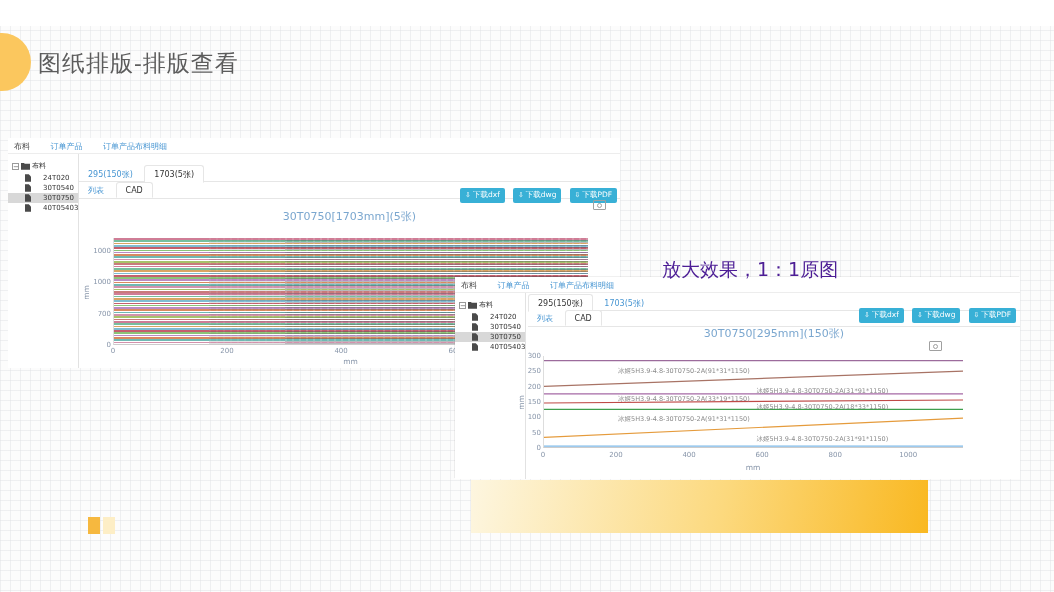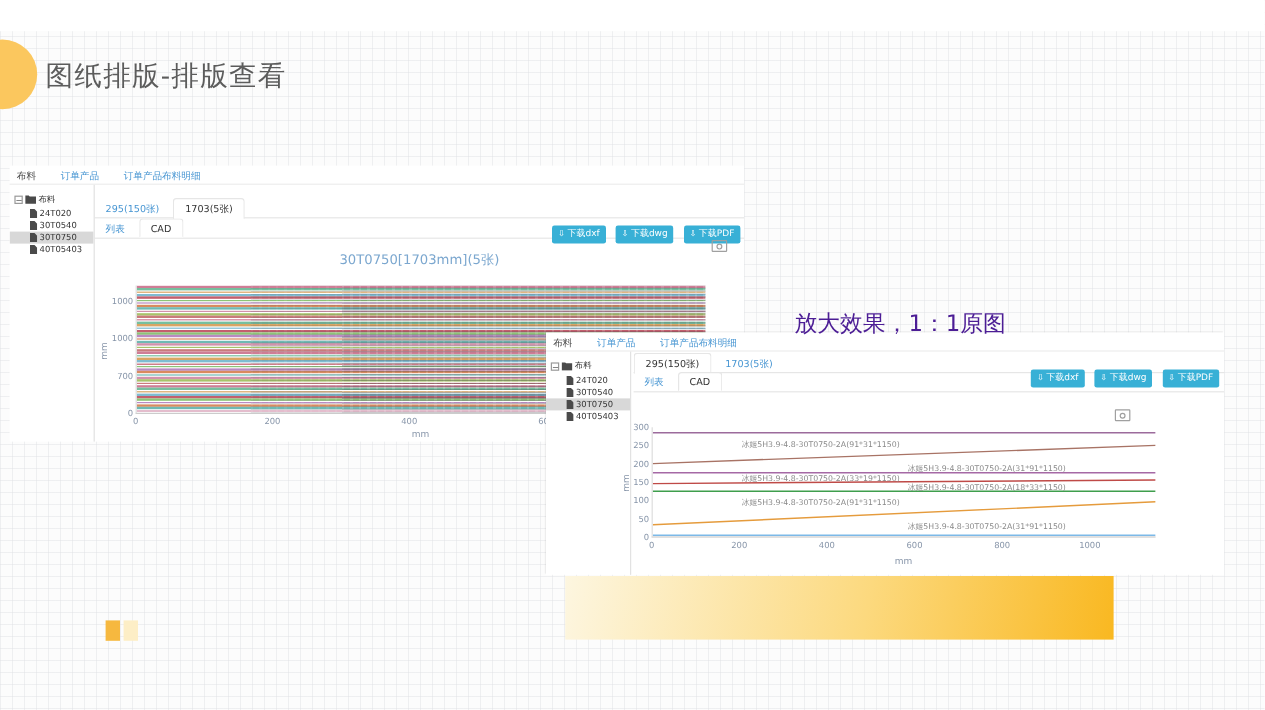--- a/index.html
+++ b/index.html
@@ -30,21 +30,21 @@
   .menu{position:absolute;left:0;top:0;right:0;height:16px;border-bottom:1px solid #ededed;
     font-size:8px;padding:3px 0 0 6px;box-sizing:border-box;white-space:nowrap;}
   .menu-item{margin-right:18px;color:#4695d2;cursor:pointer;}
   .menu-item.active{color:#444;}
   .tree{position:absolute;left:0;top:16px;bottom:0;width:70px;border-right:1px solid #e2e2e2;
     font-size:7px;overflow:hidden;}
   .tree-root{margin:7px 2px 2px 4px;white-space:nowrap;display:flex;align-items:center;gap:2px;}
   .expander{display:inline-block;width:7px;height:7px;border:1px solid #9a9a9a;line-height:6px;
     font-size:7px;text-align:center;color:#555;box-sizing:border-box;background:#fff;}
   .expander::before{content:"−";}
-  .tree-item{padding:1px 2px 1px 17px;white-space:nowrap;display:flex;align-items:flex-start;gap:2px;}
+  .tree-item{padding:1px 2px 1px 17px;white-space:nowrap;display:flex;align-items:flex-start;gap:12px;}
   .tree-item.selected{background:#d8d8d8;}
   .content{position:absolute;top:16px;right:0;bottom:0;}
   #panel1 .content{left:71px;}
   #panel2 .content{left:73px;}
   .tabrow{position:absolute;left:0;right:0;height:16px;border-bottom:1px solid #e6e6e6;font-size:8px;}
   .tab{display:inline-block;padding:3px 9px 2px 9px;color:#4695d2;cursor:pointer;}
   .tab.active{color:#333;background:#fff;border:1px solid #e6e6e6;border-bottom:1px solid #fff;
     border-radius:3px 3px 0 0;position:relative;top:0px;}
   #panel1 .tabrow.row1{top:11px;}
   #panel1 .tabrow.row2{top:28px;}
@@ -295,20 +295,21 @@
       <div class="tabrow row2">
         <span class="tab">列表</span>
         <span class="tab active">CAD</span>
       </div>
       <div class="btn-group">
         <button class="dl-btn"><span class="dl-ico"></span><span>下载dxf</span></button>
         <button class="dl-btn"><span class="dl-ico"></span><span>下载dwg</span></button>
         <button class="dl-btn"><span class="dl-ico"></span><span>下载PDF</span></button>
       </div>
       <div class="camera"></div>
+      <div class="chart-title">30T0750[295mm](150张)</div>
       <div class="plot" id="plot-2">
           <svg viewBox="0 0 1150 300" preserveAspectRatio="none" class="seg-svg">
             <line x1="0" x2="1150" y1="15" y2="15" stroke="#9c6b9c" stroke-width="1.2" vector-effect="non-scaling-stroke"></line>
             <line x1="0" x2="1150" y1="100" y2="50" stroke="#a87365" stroke-width="1.2" vector-effect="non-scaling-stroke"></line>
             <line x1="0" x2="1150" y1="125" y2="125" stroke="#a569a5" stroke-width="1.2" vector-effect="non-scaling-stroke"></line>
             <line x1="0" x2="1150" y1="155" y2="145" stroke="#bf4a47" stroke-width="1.2" vector-effect="non-scaling-stroke"></line>
             <line x1="0" x2="1150" y1="176" y2="176" stroke="#3f9e4d" stroke-width="1.2" vector-effect="non-scaling-stroke"></line>
             <line x1="0" x2="1150" y1="268" y2="205" stroke="#e59b3c" stroke-width="1.2" vector-effect="non-scaling-stroke"></line>
             <line x1="0" x2="1150" y1="297" y2="297" stroke="#7cb9e8" stroke-width="1.2" vector-effect="non-scaling-stroke"></line>
           </svg>

